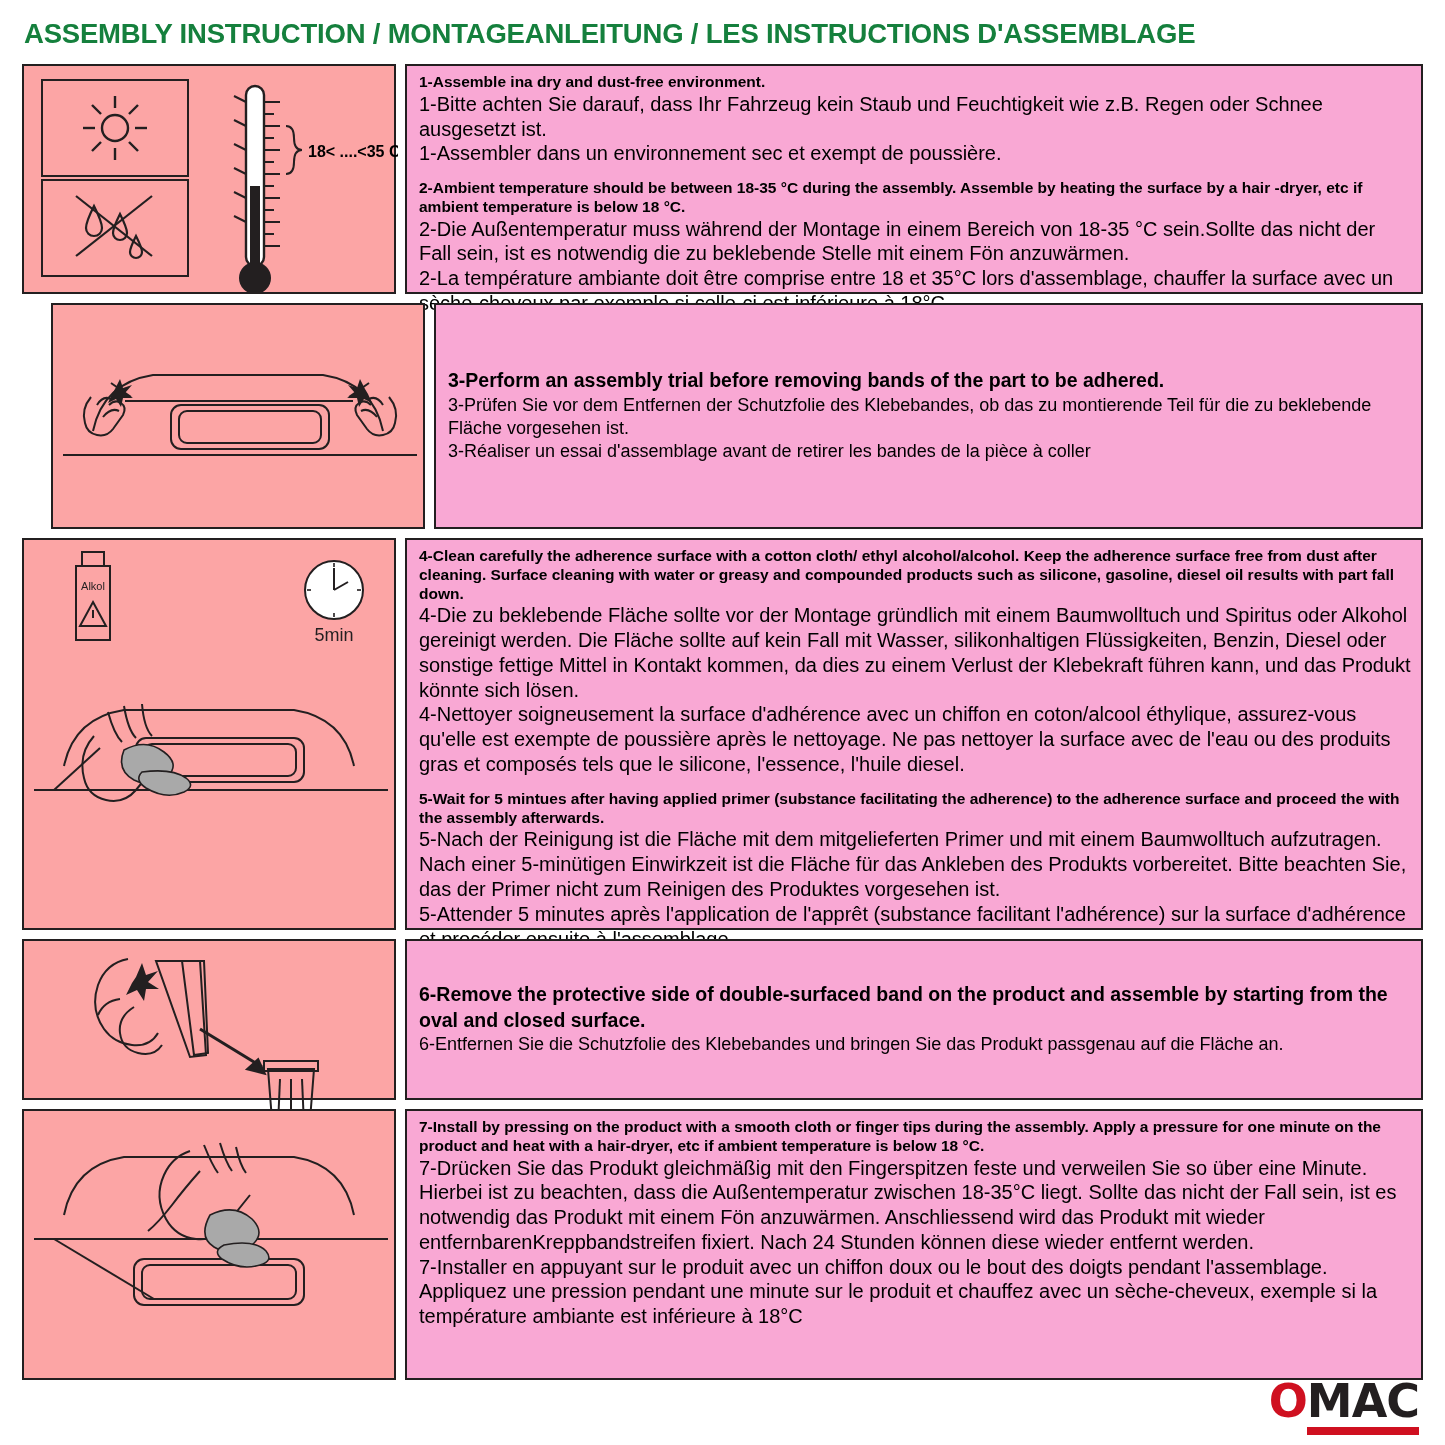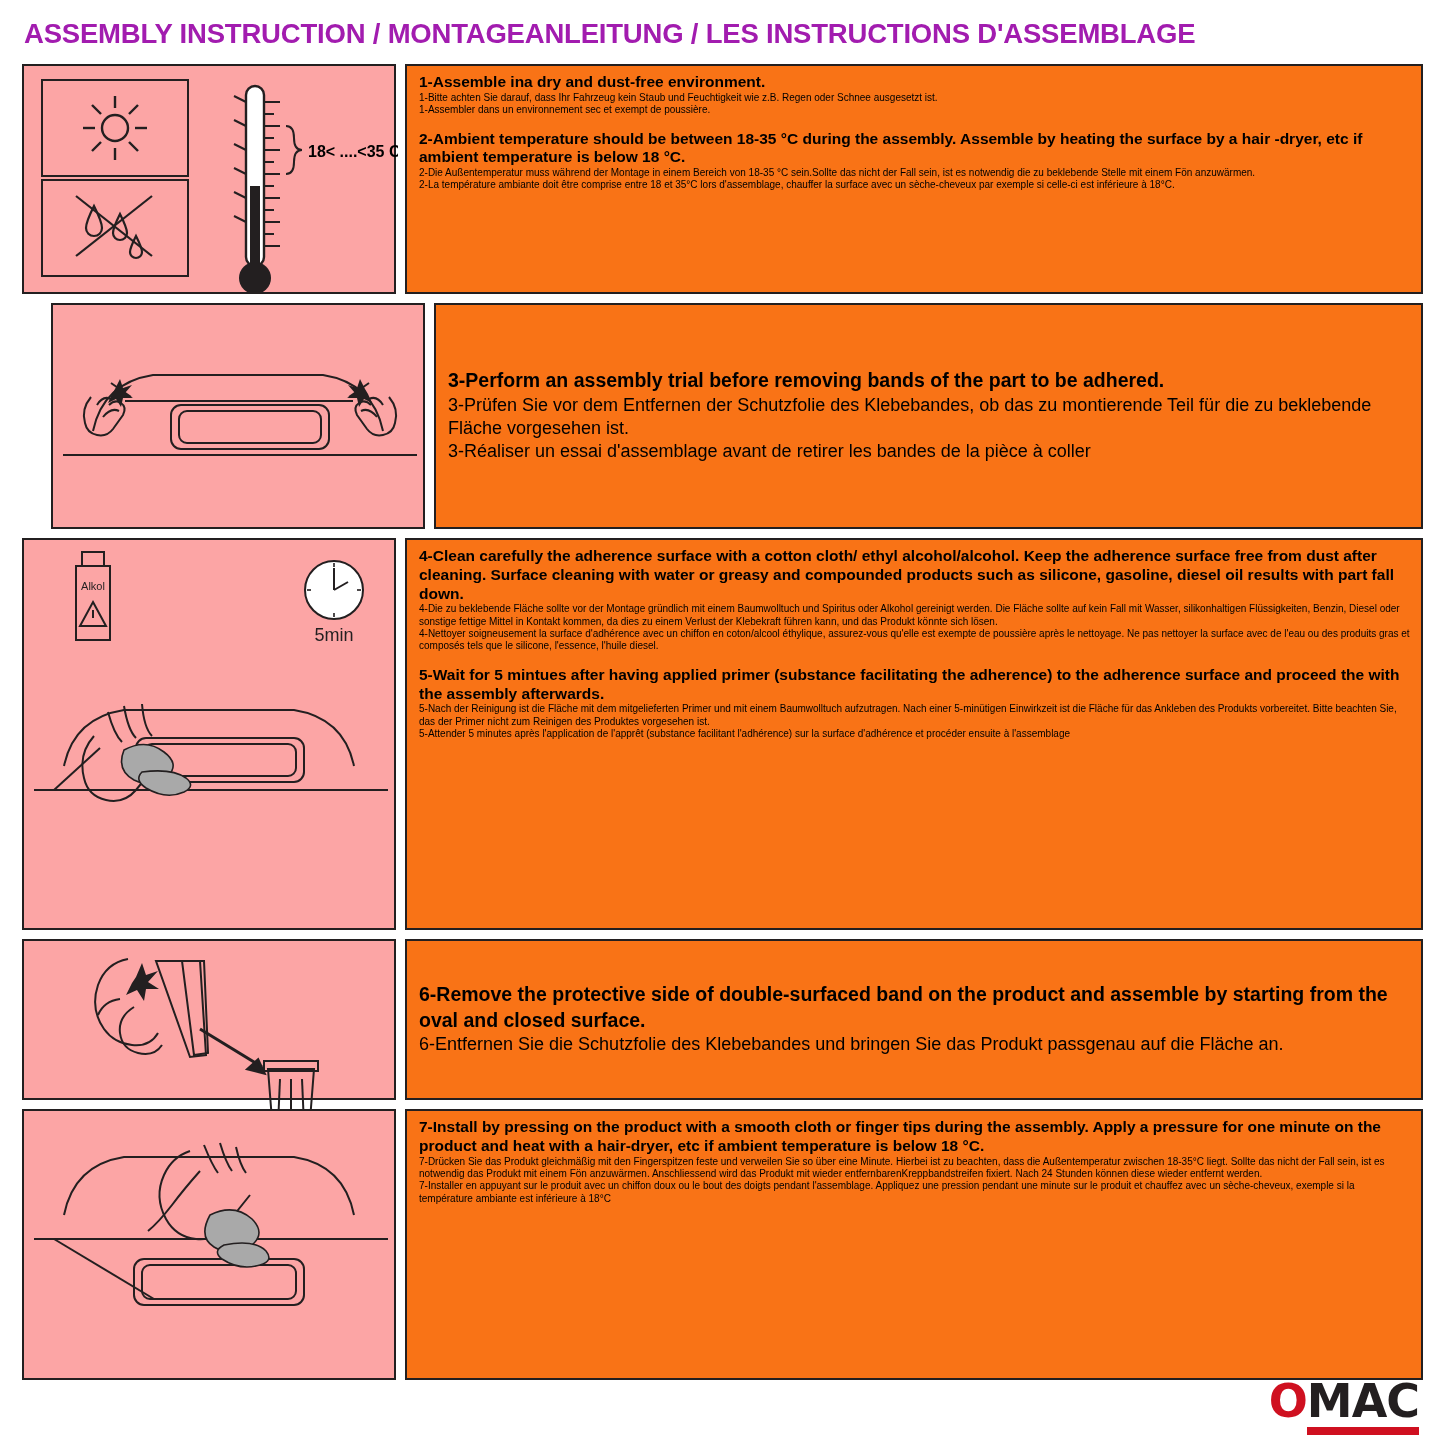--- a/index.html
+++ b/index.html
@@ -7,54 +7,54 @@
   body {
     width: 1445px; height: 1445px;
     background: #ffffff;
     font-family: "Liberation Sans", sans-serif;
     color: #000;
     overflow: hidden;
   }
   .page { width: 1445px; height: 1445px; padding: 14px 22px 10px 22px; position: relative; }
 
   .title {
-    color: #a21caf;
+    color: #15803d;
     font-weight: bold;
     font-size: 27.5px;
     letter-spacing: -0.2px;
     white-space: nowrap;
     margin: 4px 0 14px 2px;
   }
 
   .grid { display: flex; flex-direction: column; gap: 9px; }
   .row { display: flex; gap: 9px; }
   .cell-img {
     width: 374px;
     border: 2px solid #231f20;
     position: relative;
     background: #fca5a5;
     flex: 0 0 374px;
   }
   .cell-txt {
     flex: 1 1 auto;
     border: 2px solid #231f20;
-    background: #f97316;
+    background: #f9a8d4;
     padding: 7px 10px 7px 12px;
   }
 
   
   .r1 { height: 230px; }
   .r2 { height: 226px; padding-left: 29px; }
   .r3 { height: 392px; }
   .r4 { height: 161px; }
   .r5 { height: 271px; }
 
   p { margin: 0; }
   .en { font-weight: bold; font-size: 15.5px; line-height: 1.21; }
-  .loc { font-size: 10px; line-height: 1.24; }
+  .loc { font-size: 20px; line-height: 1.24; }
   .blk + .blk { margin-top: 13px; }
 
   .big .en { font-size: 19.5px; line-height: 1.3; }
   .big .loc { font-size: 18px; line-height: 1.3; }
 
   .vcenter { display: flex; flex-direction: column; justify-content: center; }
 
   svg { display: block; }
 
   .logo {

